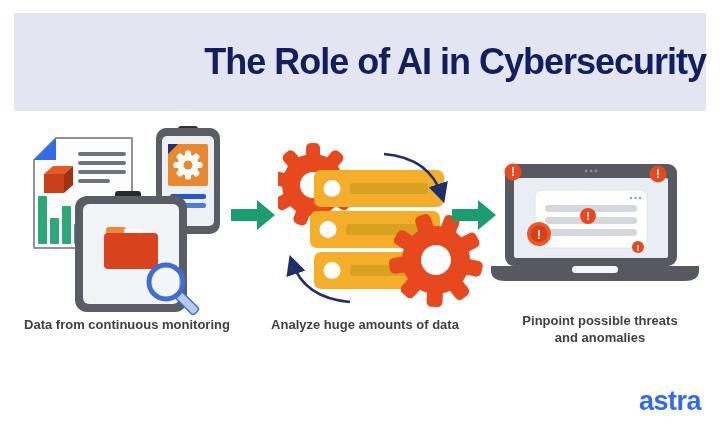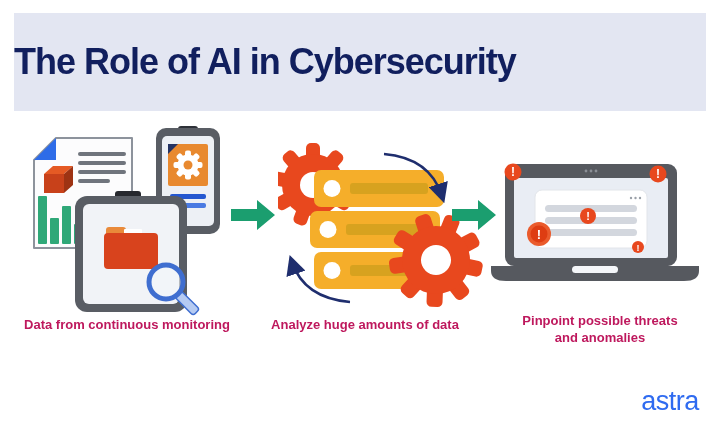--- a/index.html
+++ b/index.html
@@ -2,42 +2,42 @@
 <html><head>
 <meta charset="utf-8">
 <style>
   html,body{margin:0;padding:0;background:#ffffff;}
   #canvas{
     position:relative;width:720px;height:431px;background:#ffffff;overflow:hidden;
     font-family:"Liberation Sans", sans-serif;
   }
   .banner{
     position:absolute;left:14px;top:13px;width:692px;height:98px;
-    background:#e3e6f2;display:flex;align-items:center;justify-content:flex-start;
+    background:#e3e6f2;display:flex;align-items:center;justify-content:flex-end;
   }
   .title{
     font-size:36px;font-weight:700;letter-spacing:-1px;color:#111f5e;
   }
   .step-caption{
-    position:absolute;font-size:13px;font-weight:700;color:#be185d;
+    position:absolute;font-size:13px;font-weight:700;color:#404040;
     text-align:center;white-space:pre-line;line-height:17px;
   }
   .cap1{left:18px;top:316px;width:218px;}
   .cap2{left:264px;top:316px;width:202px;}
   .cap3{left:494px;top:312px;width:212px;}
   .icon-group{position:absolute;}
   .g1{left:20px;top:126px;}
   .g2{left:278px;top:140px;}
   .g3{left:488px;top:150px;}
   .flow-arrow{position:absolute;}
   .fa1{left:231px;top:199px;}
   .fa2{left:452px;top:199px;}
   .brand{
     position:absolute;left:632px;top:386px;width:76px;text-align:center;
-    font-size:27px;font-weight:400;letter-spacing:-0.5px;color:#2f6bf0;
+    font-size:27px;font-weight:700;letter-spacing:-0.5px;color:#2f6bf0;
   }
 </style>
 </head>
 <body>
 
 <div id="canvas">
 
   <div class="banner">
     <div class="title">The Role of AI in Cybersecurity</div>
   </div>

